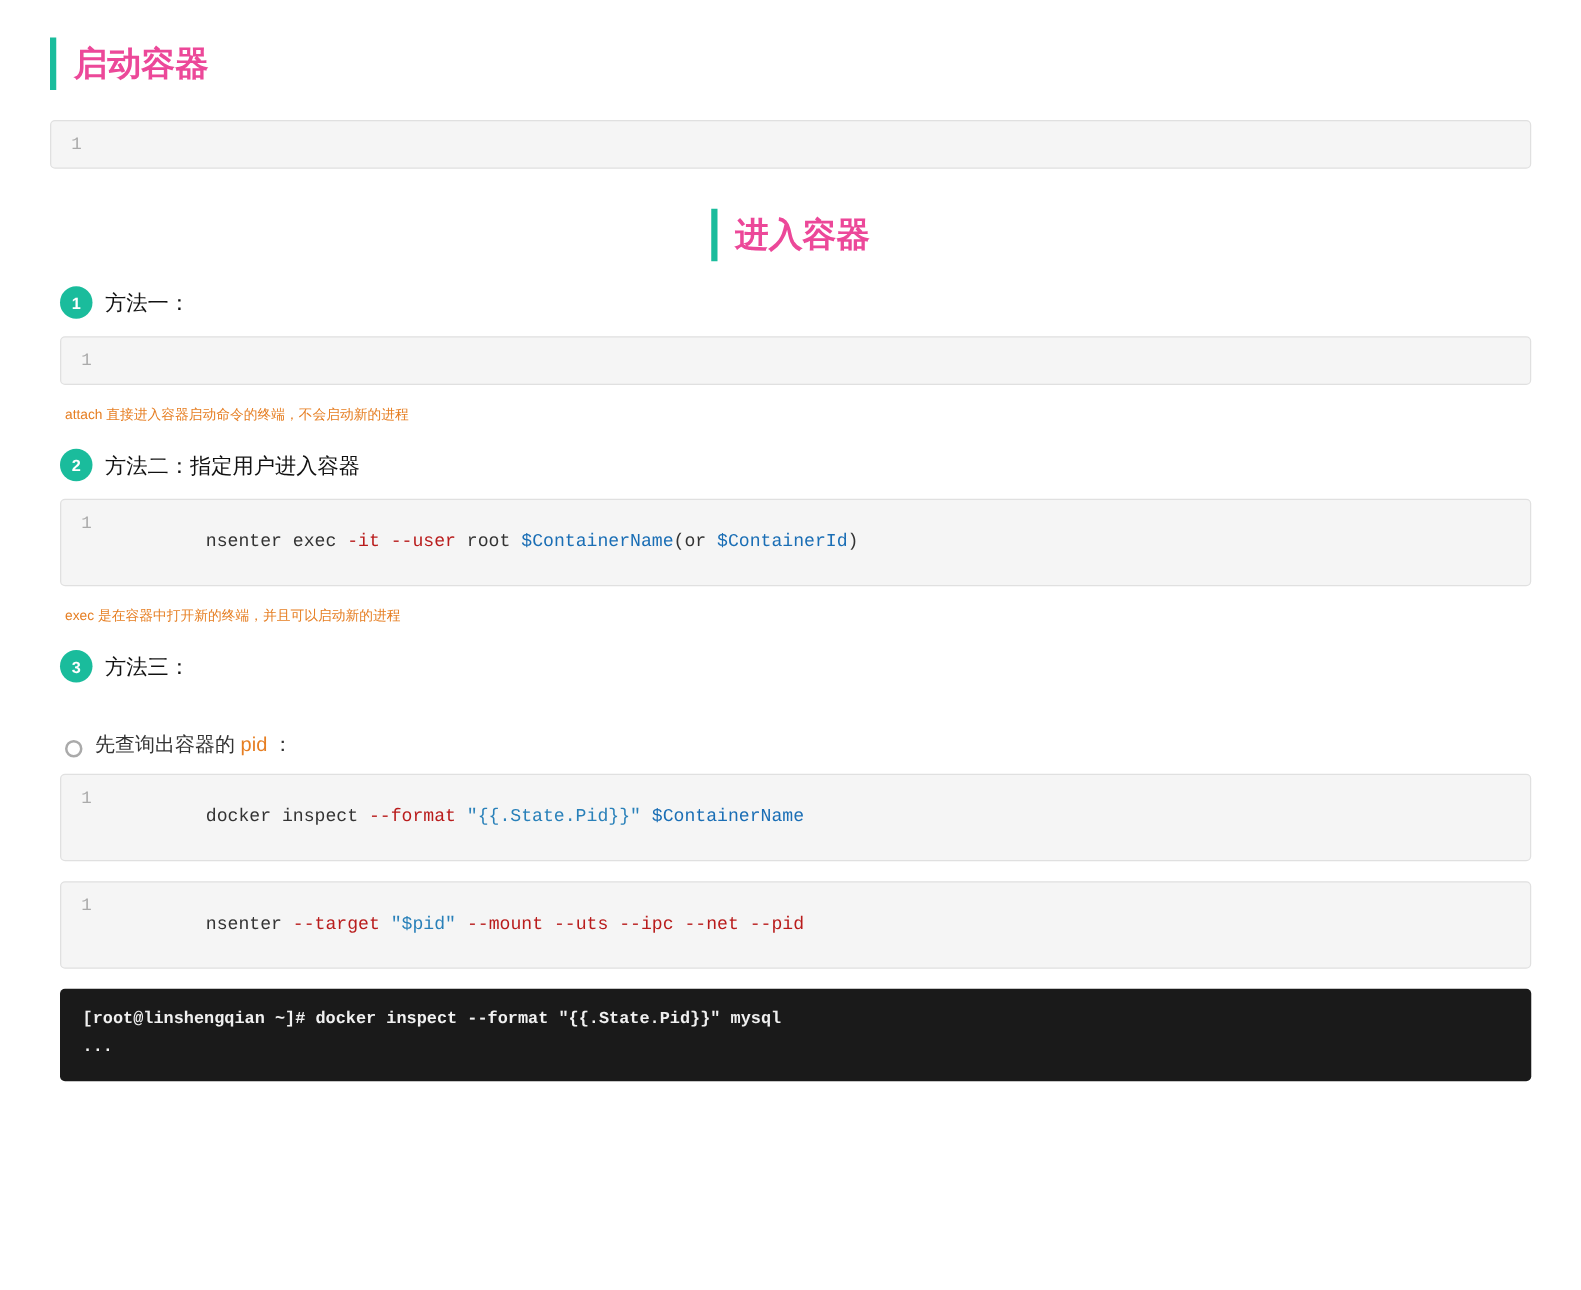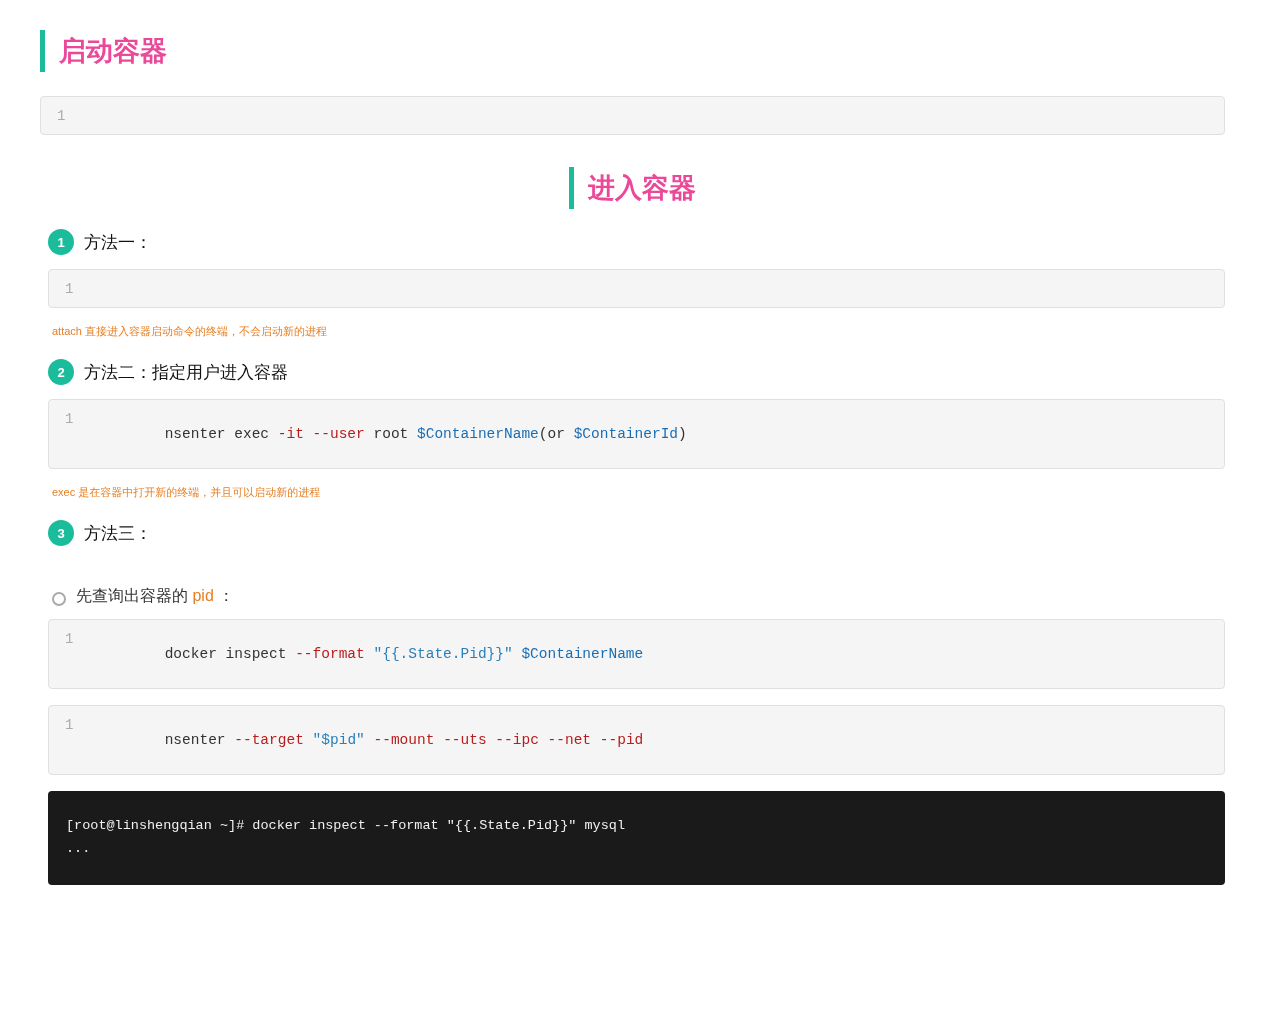--- a/index.html
+++ b/index.html
@@ -124,24 +124,25 @@
     .sub-text {
       font-size: 16px;
       color: #333;
     }
 
     .terminal-block {
       background: #1a1a1a;
       color: #f0f0f0;
       font-family: "Courier New", Courier, monospace;
       font-size: 13.5px;
-      padding: 24px 18px;
+      padding: 14px 18px;
       border-radius: 4px;
       margin-top: 10px;
       line-height: 1.7;
+      font-weight: bold;
     }
 
     .section-gap {
       margin-bottom: 32px;
     }
 
     .section-gap2 {
       margin-bottom: 20px;
       justify-content: center;
     }

